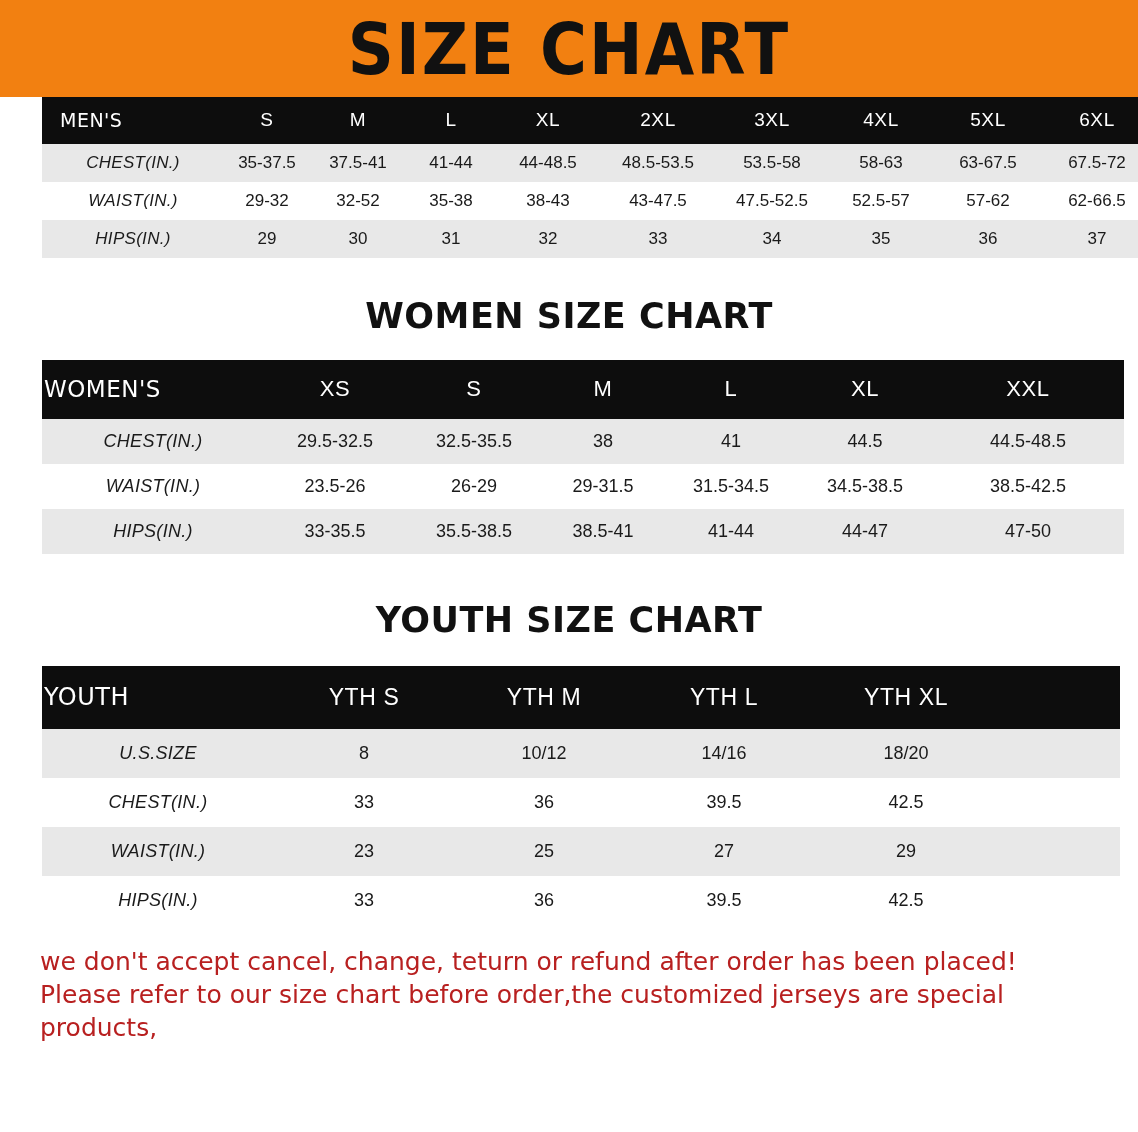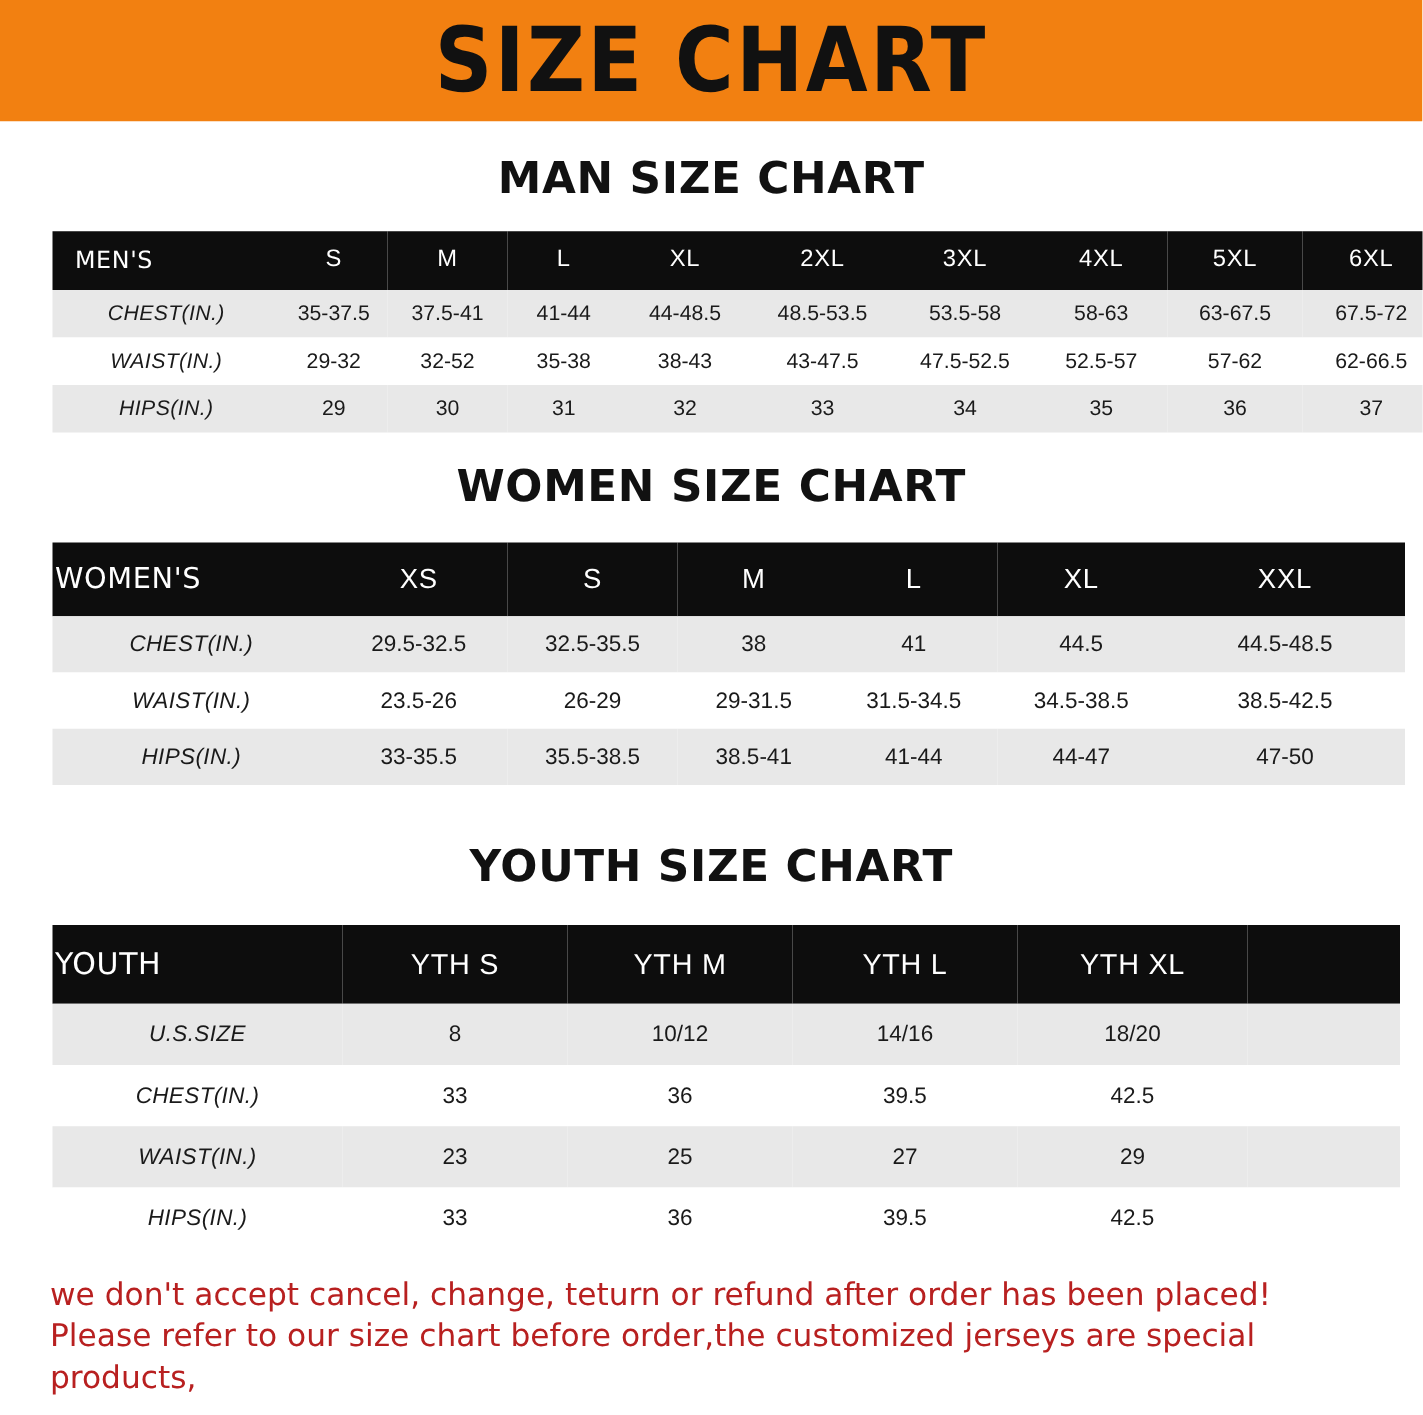--- a/index.html
+++ b/index.html
@@ -41,21 +41,21 @@
   
   .section-title {
     text-align: center;
     font-family: "DejaVu Sans", sans-serif;
     font-weight: bold;
     font-size: 35px;
     color: #111111;
     letter-spacing: 0.5px;
   }
   #man-title    { margin-top: 26px; margin-bottom: 22px; }
-  #women-title  { margin-top: 24px; margin-bottom: 24px; }
+  #women-title  { margin-top: 38px; margin-bottom: 24px; }
   #youth-title  { margin-top: 46px; margin-bottom: 26px; }
 
   
   .table-wrap {
     margin: 0 42px;
   }
   table.sizetable {
     width: 1054px;
     border-collapse: collapse;
     table-layout: fixed;
@@ -127,21 +127,20 @@
 </style>
 </head>
 <body>
 
 <div class="page">
 
   <div class="banner">
     <div class="banner-title">SIZE CHART</div>
   </div>
 
-  <div class="section-title" id="man-title">MAN SIZE CHART</div>
   <div class="table-wrap">
     <table class="sizetable" id="men-table">
       <thead>
         <tr>
           <th class="rowlabel" style="width:162px">MEN'S</th>
           <th style="width:82px">S</th>
           <th style="width:92px">M</th>
           <th style="width:86px">L</th>
           <th style="width:100px">XL</th>
           <th style="width:112px">2XL</th>

